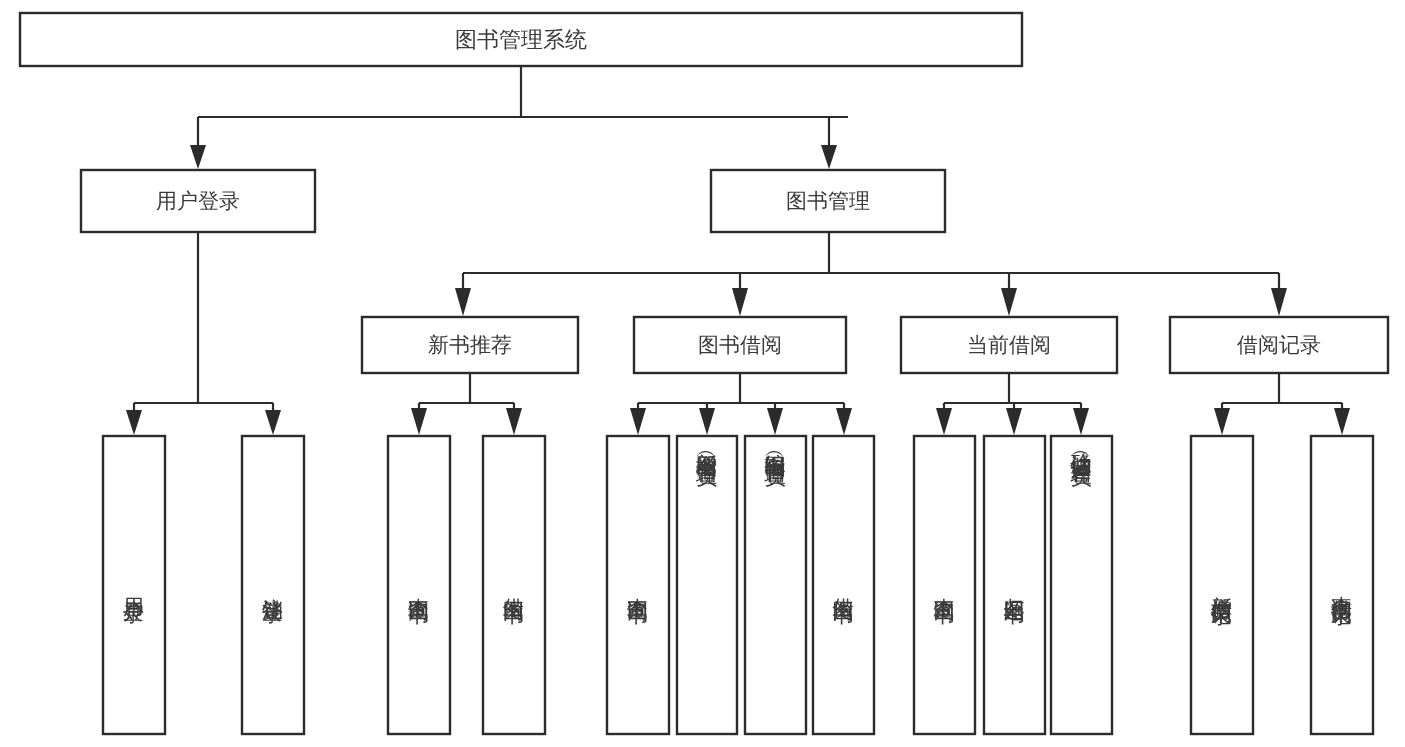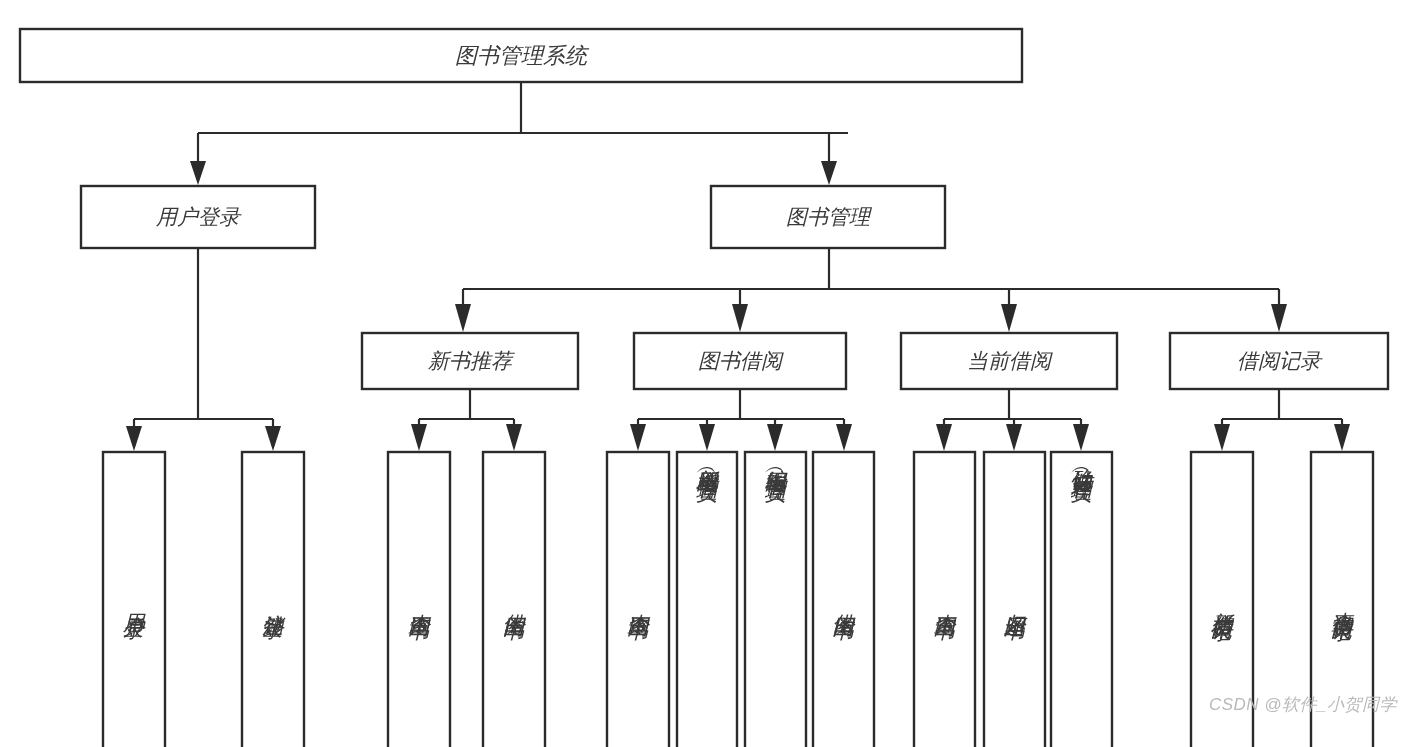--- a/index.html
+++ b/index.html
@@ -10,24 +10,23 @@
   body {
     width: 1405px;
     height: 747px;
     font-family: "Liberation Sans", "DejaVu Sans", sans-serif;
     overflow: hidden;
     position: relative;
   }
   #diagram-root {
     position: absolute;
     left: 0;
-    top: 16px;
+    top: 0;
     width: 1405px;
     height: 706px;
-    font-style: italic;
   }
   svg#tree-svg {
     display: block;
     width: 1405px;
     height: 747px;
   }
   .node-box {
     fill: #ffffff;
     stroke: #2b2b2b;
     stroke-width: 2.4;
@@ -225,14 +224,13 @@
   <div class="vert-label-wrap" style="left:1051px; top:436px; width:61px; height:298px; align-items:flex-start;">
     <span class="vert-label">确认归还（管理员）</span>
   </div>
   <div class="vert-label-wrap" style="left:1191px; top:436px; width:62px; height:298px;">
     <span class="vert-label">新增借阅记录</span>
   </div>
   <div class="vert-label-wrap" style="left:1311px; top:436px; width:62px; height:298px;">
     <span class="vert-label">查询借阅记录</span>
   </div>
 
-  <div class="watermark">CSDN @软件_小贺同学</div>
 </div>
 
 </body></html>

